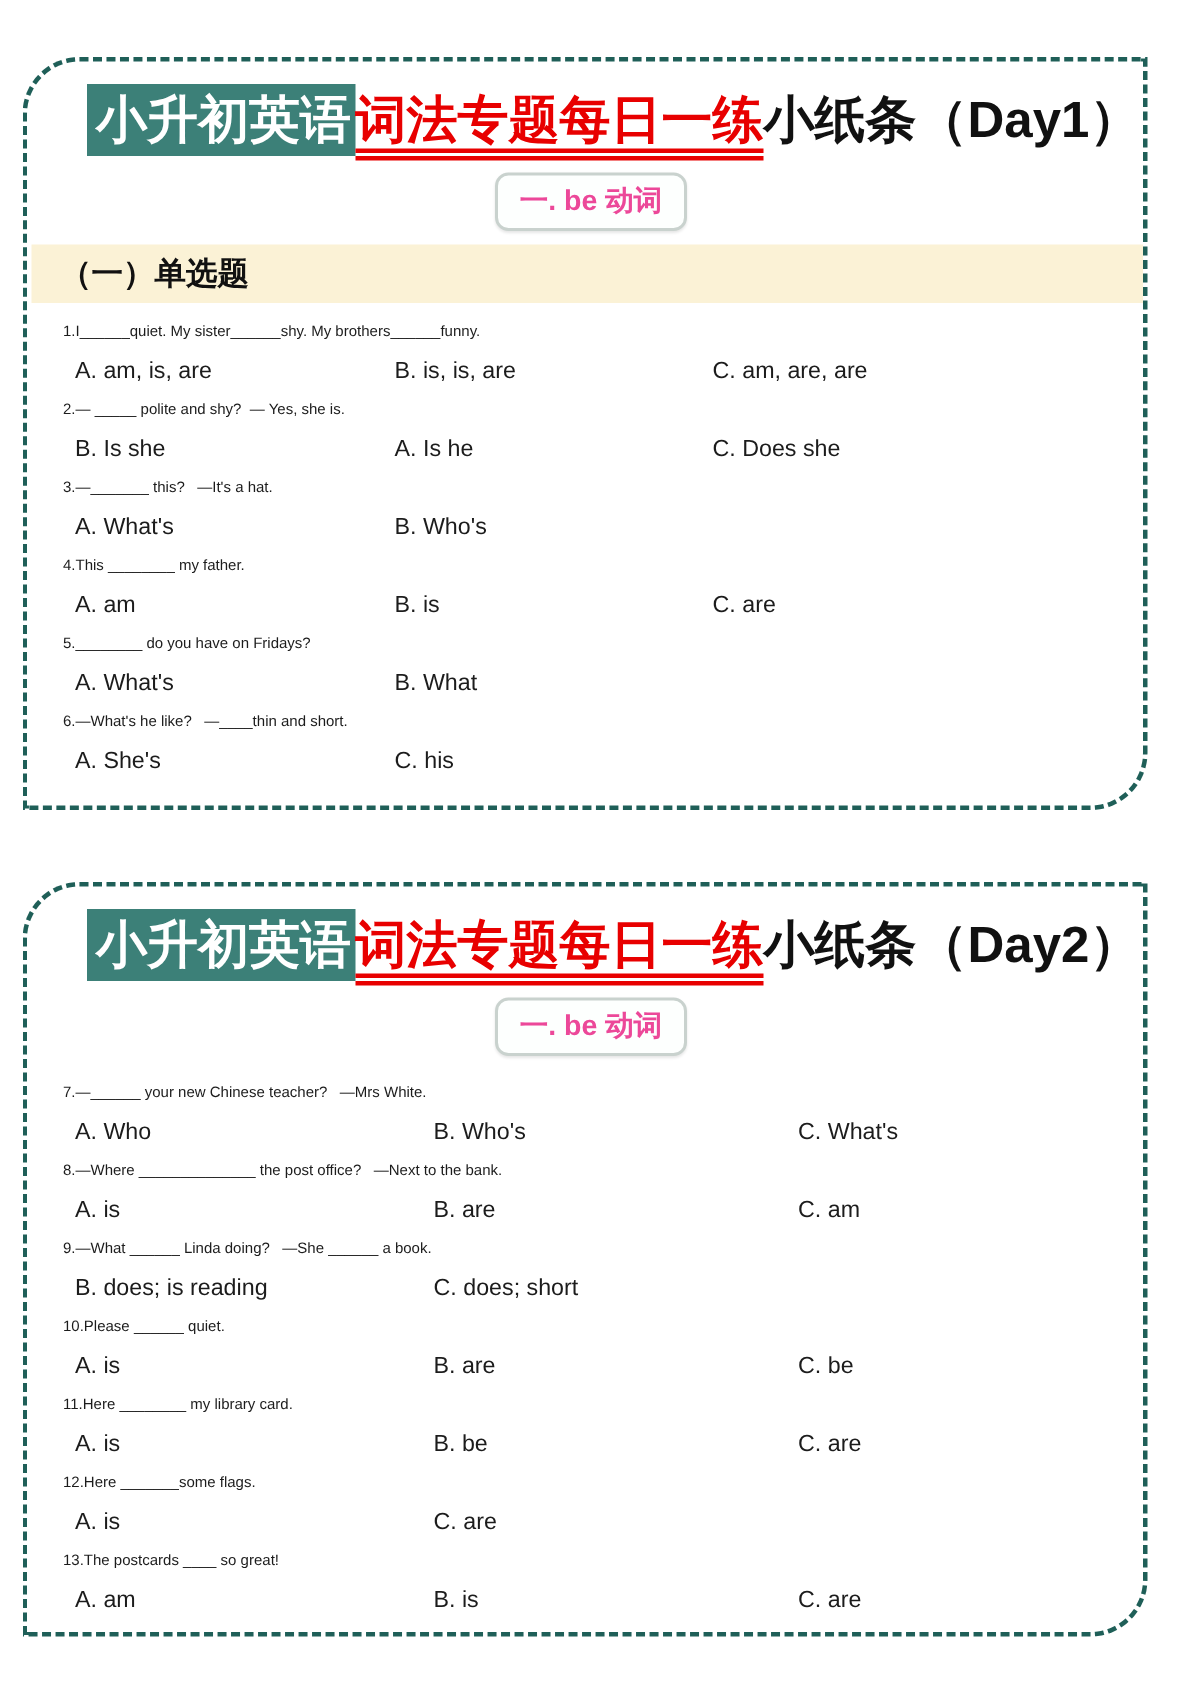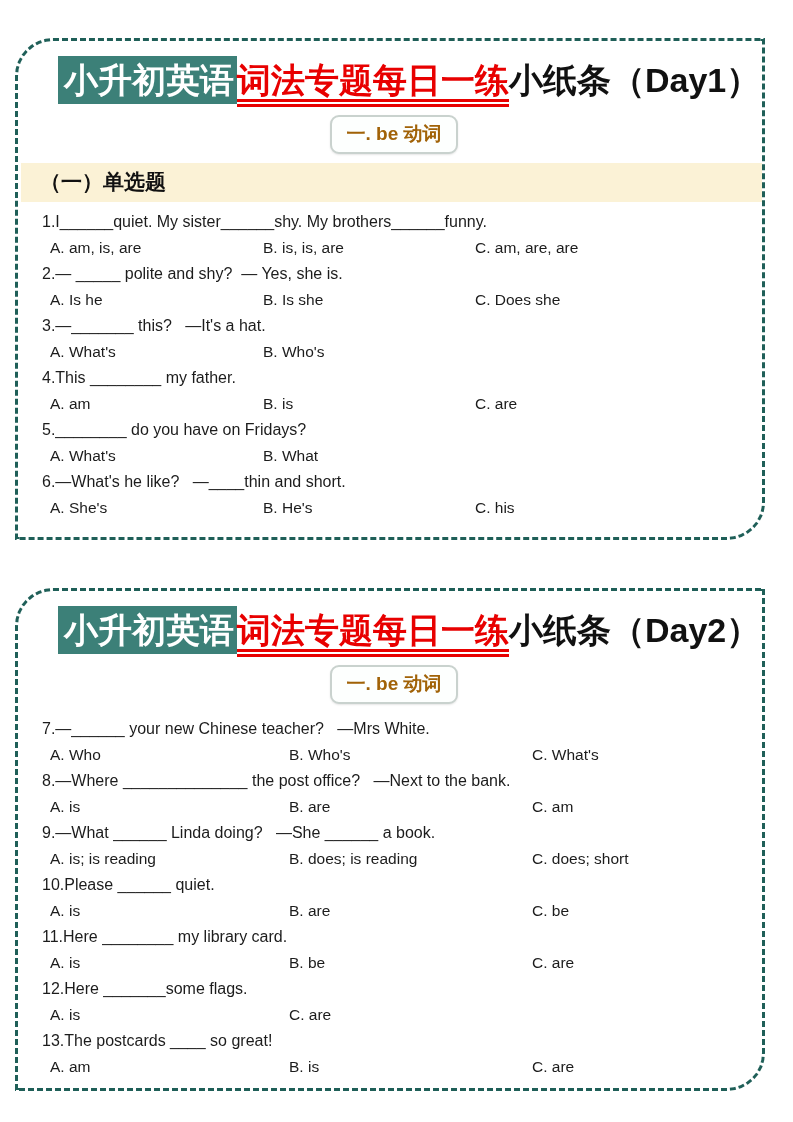--- a/index.html
+++ b/index.html
@@ -49,38 +49,38 @@
 
   .pill-row { text-align: center; margin-top: 10px; }
   .pill {
     display: inline-block;
     background: #fdfffe;
     border: 2px solid #c9d2ce;
     border-radius: 9px;
     padding: 4px 14px 5px 14px;
     font-size: 19px;
     font-weight: bold;
-    color: #a16207;
+    color: #ec4899;
     box-shadow: 0 1px 2px rgba(0,0,0,0.10);
   }
 
   .banner {
     background: #fbf2d6;
     margin: 9px -18px 2px -21px;
     padding: 5px 10px 6px 19px;
     font-size: 21px;
     font-weight: bold;
     color: #111111;
   }
 
   .questions { margin-top: 7px; }
   .card2 .questions { margin-top: 12px; }
 
   .q-text {
-    font-size: 16px;
+    font-size: 10px;
     color: #1c1c1c;
     line-height: 26px;
     white-space: pre-wrap;
   }
   .q-opts {
     display: grid;
     padding-left: 8px;
     line-height: 26px;
     font-size: 15.5px;
     color: #1c1c1c;
@@ -106,22 +106,22 @@
           <div class="q-text">1.I______quiet. My sister______shy. My brothers______funny.</div>
           <div class="q-opts">
             <span class="opt">A. am, is, are</span>
             <span class="opt">B. is, is, are</span>
             <span class="opt">C. am, are, are</span>
           </div>
         </div>
         <div class="q">
           <div class="q-text">2.— _____ polite and shy?  — Yes, she is.</div>
           <div class="q-opts">
+            <span class="opt">B. Is she</span>
             <span class="opt">A. Is he</span>
-            <span class="opt">B. Is she</span>
             <span class="opt">C. Does she</span>
           </div>
         </div>
         <div class="q">
           <div class="q-text">3.—_______ this?   —It's a hat.</div>
           <div class="q-opts">
             <span class="opt">A. What's</span>
             <span class="opt">B. Who's</span>
           </div>
         </div>
@@ -137,21 +137,20 @@
           <div class="q-text">5.________ do you have on Fridays?</div>
           <div class="q-opts">
             <span class="opt">A. What's</span>
             <span class="opt">B. What</span>
           </div>
         </div>
         <div class="q">
           <div class="q-text">6.—What's he like?   —____thin and short.</div>
           <div class="q-opts">
             <span class="opt">A. She's</span>
-            <span class="opt">B. He's</span>
             <span class="opt">C. his</span>
           </div>
         </div>
       </div>
   </section>
 
   <section class="card card2">
     <h1 class="title"><span class="t-teal">小升初英语</span><span class="t-red">词法专题每日一练</span><span class="t-black">小纸条（Day2）</span></h1>
     <div class="pill-row">
       <span class="pill">一. be 动词</span>
@@ -169,21 +168,20 @@
           <div class="q-text">8.—Where ______________ the post office?   —Next to the bank.</div>
           <div class="q-opts">
             <span class="opt">A. is</span>
             <span class="opt">B. are</span>
             <span class="opt">C. am</span>
           </div>
         </div>
         <div class="q">
           <div class="q-text">9.—What ______ Linda doing?   —She ______ a book.</div>
           <div class="q-opts">
-            <span class="opt">A. is; is reading</span>
             <span class="opt">B. does; is reading</span>
             <span class="opt">C. does; short</span>
           </div>
         </div>
         <div class="q">
           <div class="q-text">10.Please ______ quiet.</div>
           <div class="q-opts">
             <span class="opt">A. is</span>
             <span class="opt">B. are</span>
             <span class="opt">C. be</span>

